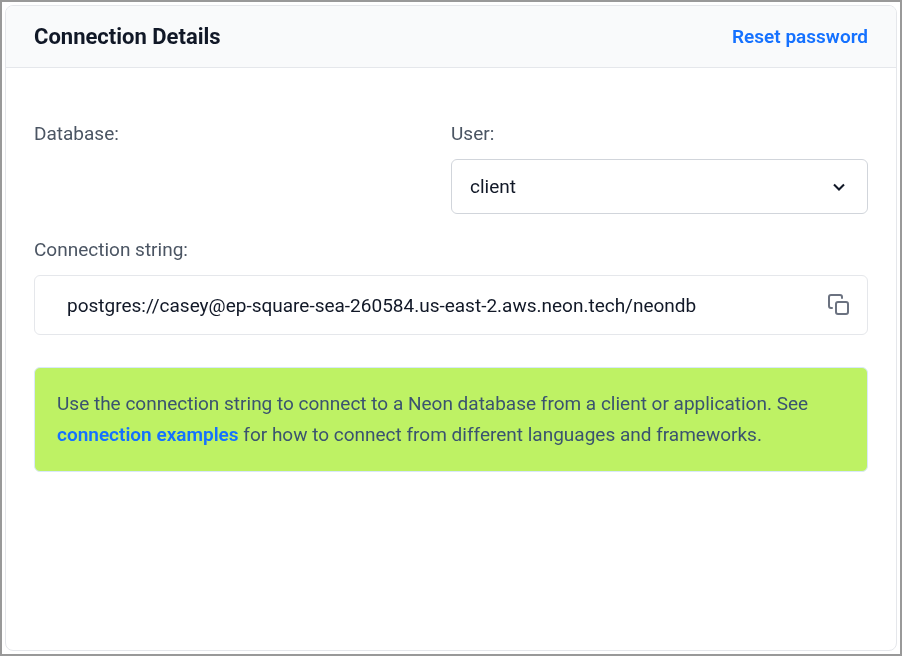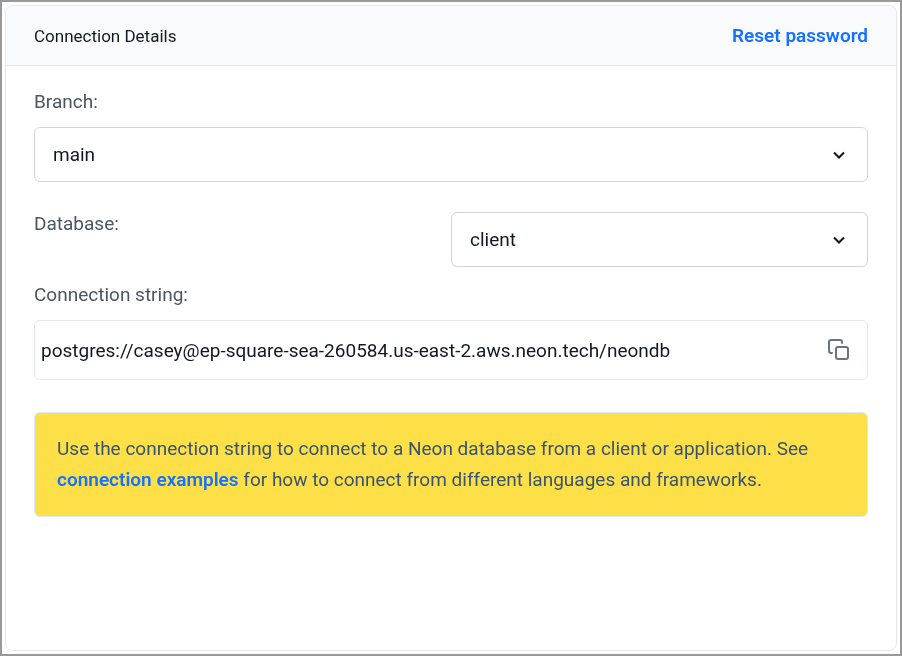--- a/index.html
+++ b/index.html
@@ -32,22 +32,22 @@
     }
     .card-header {
       display: flex;
       justify-content: space-between;
       align-items: center;
       padding: 18px 28px;
       background: #f9fafb;
       border-bottom: 1px solid #e5e7eb;
     }
     .card-title {
-      font-size: 17px;
-      font-weight: 400;
+      font-size: 22px;
+      font-weight: 700;
       color: #111827;
     }
     .reset-link {
       font-size: 19px;
       font-weight: 600;
       color: #1571ff;
       text-decoration: none;
       cursor: pointer;
     }
     .card-body {
@@ -89,27 +89,27 @@
       fill: none;
     }
     .row-two {
       display: flex;
       margin-top: 30px;
     }
     .col {
       flex: 1;
     }
     .conn-section {
-      margin-top: 16px;
+      margin-top: 24px;
     }
     .conn-box {
       width: 100%;
       border: 1px solid #e5e7eb;
       border-radius: 6px;
-      padding: 17px 16px 17px 6px;
+      padding: 17px 16px 17px 32px;
       font-size: 19px;
       color: #111827;
       background: #fff;
       display: flex;
       justify-content: space-between;
       align-items: center;
       gap: 12px;
     }
     .conn-text {
       white-space: nowrap;
@@ -122,21 +122,21 @@
       flex-shrink: 0;
       cursor: pointer;
       color: #6b7280;
     }
     .copy-icon svg {
       width: 100%;
       height: 100%;
     }
     .info-box {
       margin-top: 32px;
-      background: #fde047;
+      background: #bef264;
       border: 1px solid #d9e8fb;
       border-radius: 6px;
       padding: 20px 22px;
       font-size: 19px;
       line-height: 1.65;
       color: #3a536f;
     }
     .info-link {
       color: #1571ff;
       font-weight: 600;
@@ -148,39 +148,27 @@
 <body>
 
 <div class="container">
   <div class="card">
     <div class="card-header">
       <div class="card-title">Connection Details</div>
       <a class="reset-link">Reset password</a>
     </div>
     <div class="card-body">
 
-      <div>
-        <label class="field-label">Branch:</label>
-        <div class="select-wrapper">
-          <div class="select-box">
-            <span>main</span>
-            <span class="chevron">
-              <svg viewBox="0 0 24 24">
-                  <polyline points="6 9 12 15 18 9"></polyline>
-                </svg>
-            </span>
-          </div>
-        </div>
-      </div>
 
       <div class="row-two">
         <div class="col">
           <label class="field-label">Database:</label>
         </div>
         <div class="col">
+          <label class="field-label">User:</label>
           <div class="select-wrapper">
             <div class="select-box">
               <span>client</span>
               <span class="chevron">
                 <svg viewBox="0 0 24 24">
                     <polyline points="6 9 12 15 18 9"></polyline>
                   </svg>
               </span>
             </div>
           </div>

